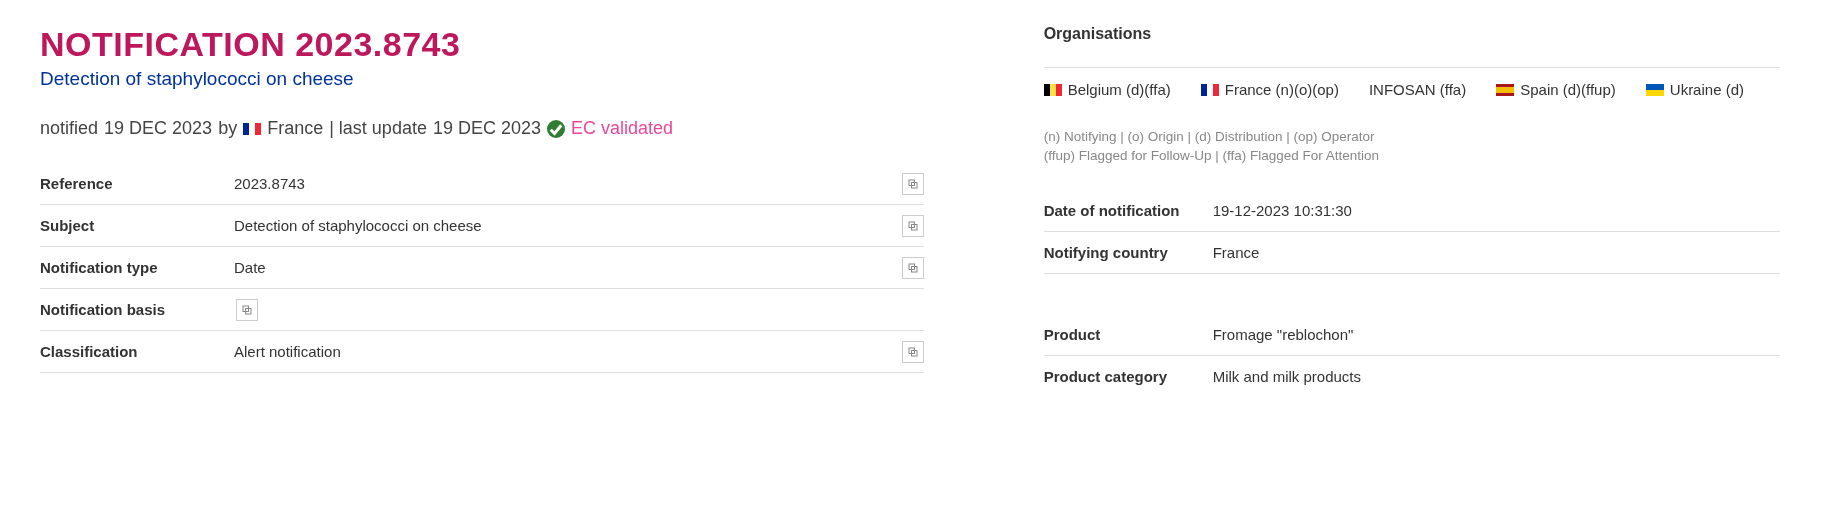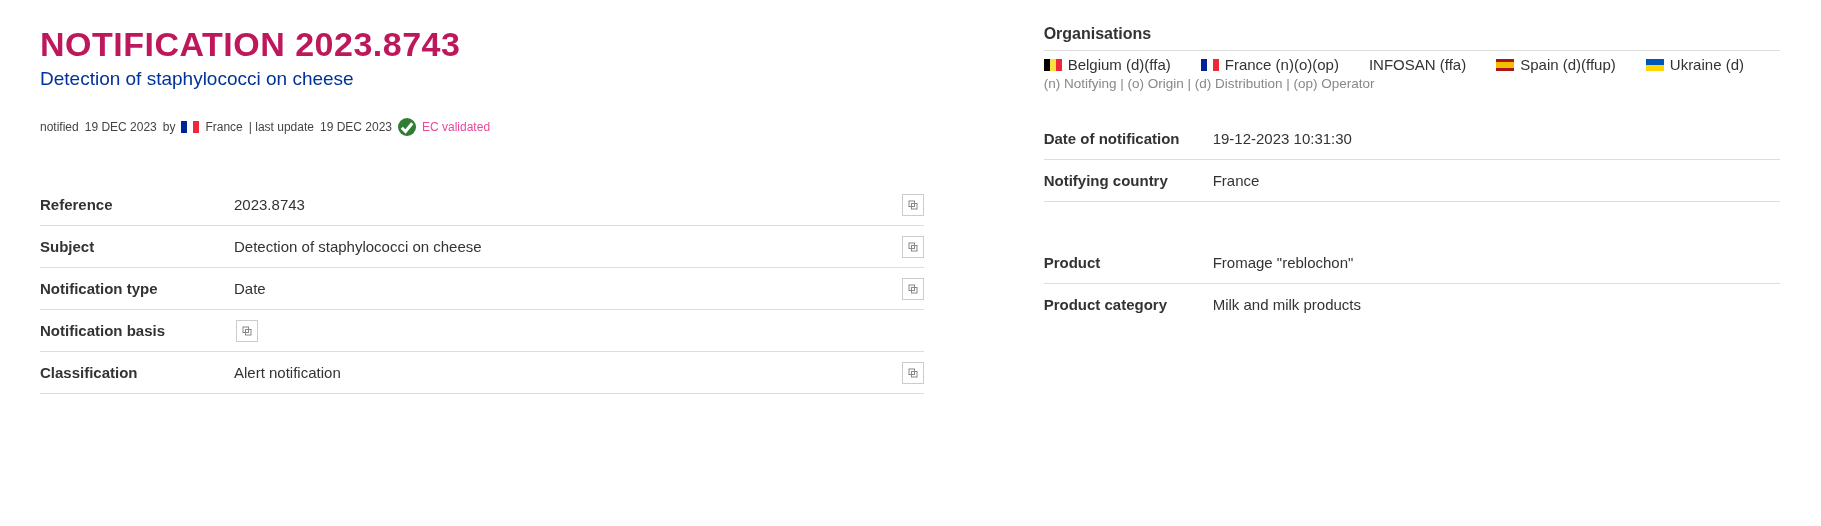--- a/index.html
+++ b/index.html
@@ -25,27 +25,27 @@
     margin: 0;
     letter-spacing: 0.5px;
   }
   .subtitle {
     color: #003399;
     font-size: 19px;
     margin: 4px 0 28px 0;
     font-weight: 400;
   }
   .meta-line {
-    font-size: 12px;
+    font-size: 18px;
     color: #444;
     display: flex;
     align-items: center;
     gap: 6px;
     flex-wrap: wrap;
-    margin-bottom: 48px;
+    margin-bottom: 24px;
   }
   .flag {
     display: inline-block;
     width: 18px;
     height: 12px;
     vertical-align: middle;
     position: relative;
     border: 0;
   }
   .flag-fr {
@@ -103,30 +103,30 @@
     color: #888;
     font-size: 12px;
     cursor: pointer;
     margin-left: 6px;
     flex-shrink: 0;
   }
   .copy-btn svg { width: 12px; height: 12px; }
   .right-heading {
     font-weight: 700;
     font-size: 16px;
-    margin: 0 0 5px 0;
+    margin: 0 0 13px 0;
     border-bottom: 1px solid #ddd;
-    padding-bottom: 7px;
+    padding-bottom: 24px;
   }
   .org-list {
     display: flex;
     flex-wrap: wrap;
     gap: 10px 30px;
     font-size: 15px;
-    margin-bottom: 2px;
+    margin-bottom: 30px;
   }
   .org-item {
     display: inline-flex;
     align-items: center;
     gap: 6px;
   }
   .legend {
     color: #888;
     font-size: 13.5px;
     line-height: 1.4;
@@ -232,20 +232,21 @@
         <span>Spain (d)(ffup)</span>
       </span>
       <span class="org-item">
         <span class="flag flag-ua"></span>
         <span>Ukraine (d)</span>
       </span>
     </div>
 
     <div class="legend">
       <div>(n) Notifying | (o) Origin | (d) Distribution | (op) Operator</div>
+      <div>(ffup) Flagged for Follow-Up | (ffa) Flagged For Attention</div>
     </div>
 
     <div class="kv-table right-section">
       <div class="kv-row">
         <div class="kv-label">Date of notification</div>
         <div class="kv-value">19-12-2023 10:31:30</div>
       </div>
       <div class="kv-row">
         <div class="kv-label">Notifying country</div>
         <div class="kv-value">France</div>

